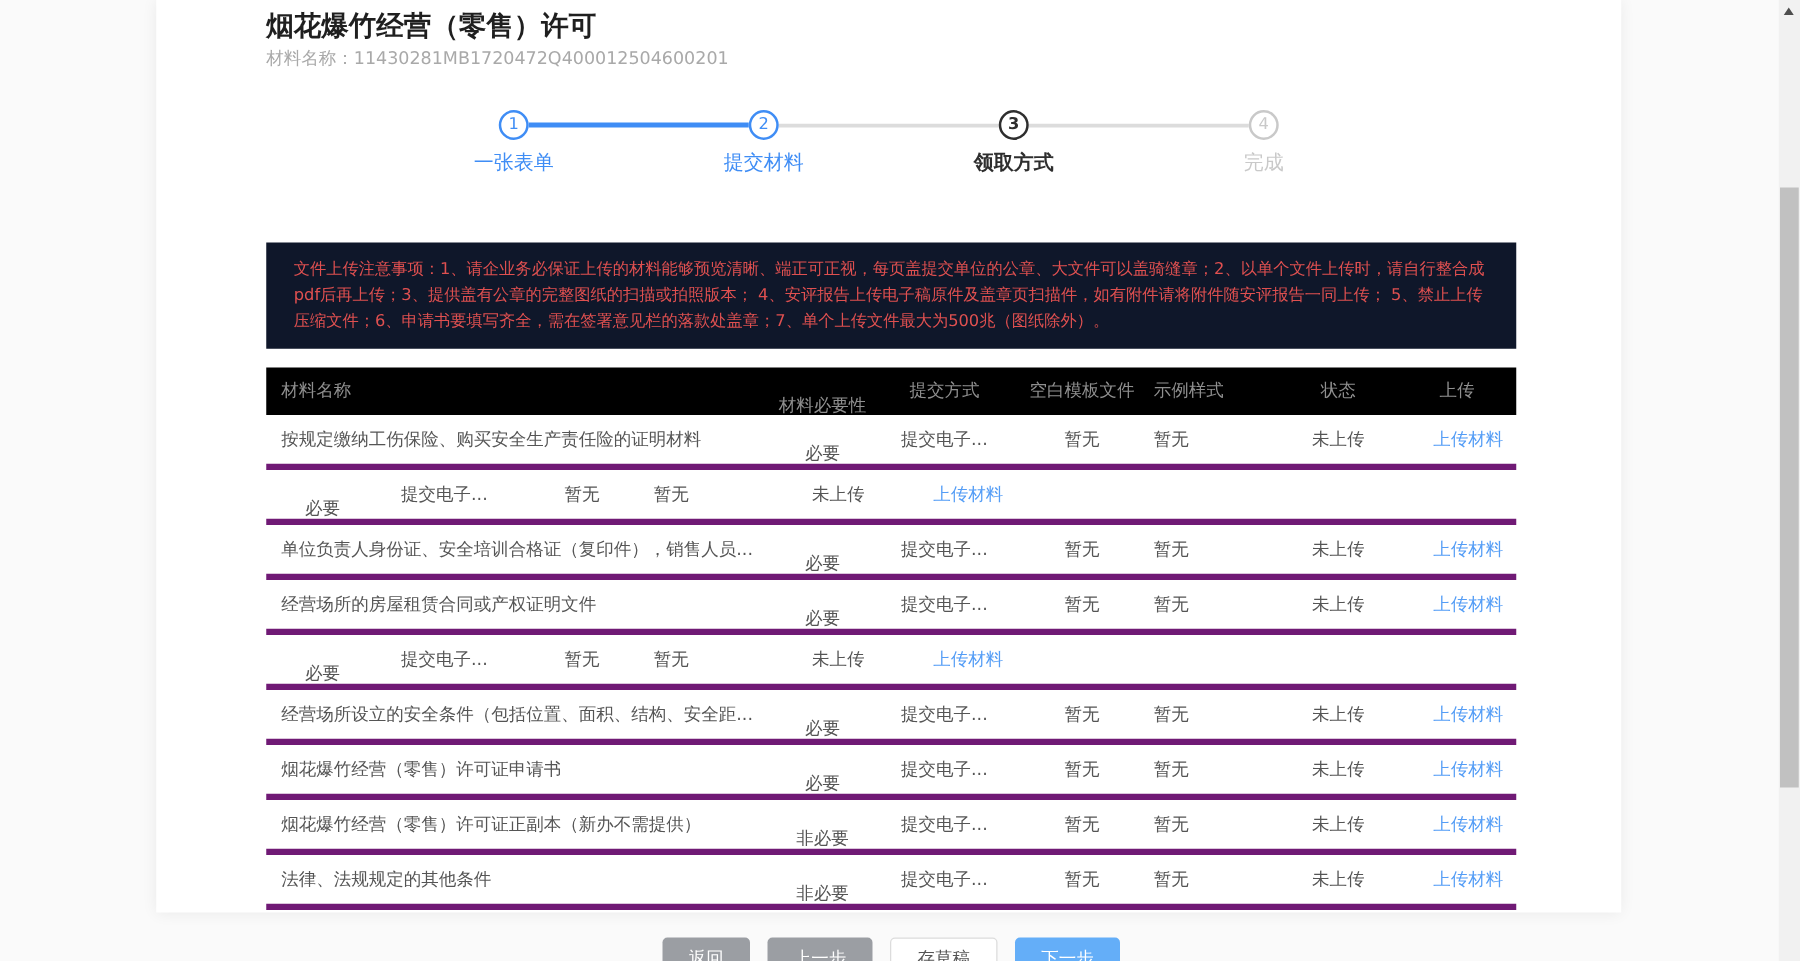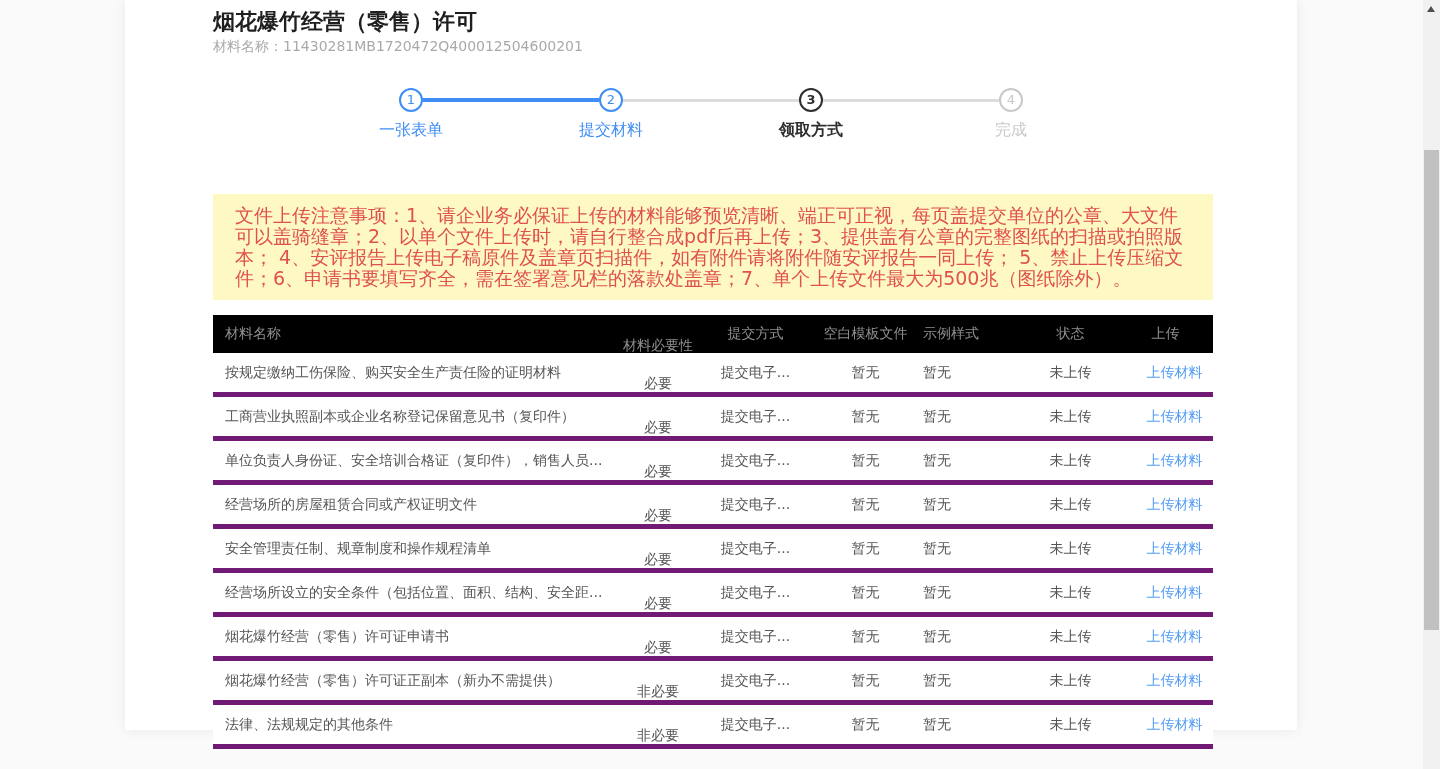--- a/index.html
+++ b/index.html
@@ -31,22 +31,22 @@
   .slabel { margin-top:8px; font-size:16px; }
   .s-done .circle { border:2px solid #3f8df5; color:#3f8df5; }
   .s-done .slabel { color:#3f8df5; }
   .s-current .circle { border:2px solid #2e2e2e; color:#2e2e2e; font-weight:bold; }
   .s-current .slabel { color:#2e2e2e; font-weight:bold; }
   .s-pending .circle { border:2px solid #c9c9c9; color:#c9c9c9; }
   .s-pending .slabel { color:#c9c9c9; }
 
   
   .notice {
-    margin-top:48px; width:1000px; background:#fef9c3;
-    color:#df5050; font-size:19px; line-height:21px; padding:11px 22px;
+    margin-top:48px; width:1000px; background:#0f172a;
+    color:#df5050; font-size:13px; line-height:21px; padding:11px 22px;
   }
 
   
   .mtable { margin-top:15px; width:1000px; font-size:14px; }
   .thead { display:flex; align-items:center; height:38px; background:#000000; color:#8f8f8f; }
   .trow  { display:flex; align-items:center; height:44px; border-bottom:5px solid #701a75; color:#555; background:#fff; }
   .c-name   { flex:1; padding-left:12px; text-align:left; overflow:hidden; white-space:nowrap; }
   .c-req    { width:90px;  text-align:center;margin-top:23px; }
   .c-method { width:105px; text-align:center; }
   .c-tpl    { width:115px; text-align:center; }
@@ -122,21 +122,20 @@
           <div class="trow">
             <div class="c-name">按规定缴纳工伤保险、购买安全生产责任险的证明材料</div>
             <div class="c-req">必要</div>
             <div class="c-method">提交电子...</div>
             <div class="c-tpl">暂无</div>
             <div class="c-sample">暂无</div>
             <div class="c-status">未上传</div>
             <div class="c-upload"><span class="link">上传材料</span></div>
           </div>
           <div class="trow">
-            <div class="c-name">工商营业执照副本或企业名称登记保留意见书（复印件）</div>
             <div class="c-req">必要</div>
             <div class="c-method">提交电子...</div>
             <div class="c-tpl">暂无</div>
             <div class="c-sample">暂无</div>
             <div class="c-status">未上传</div>
             <div class="c-upload"><span class="link">上传材料</span></div>
           </div>
           <div class="trow">
             <div class="c-name">单位负责人身份证、安全培训合格证（复印件），销售人员...</div>
             <div class="c-req">必要</div>
@@ -149,21 +148,20 @@
           <div class="trow">
             <div class="c-name">经营场所的房屋租赁合同或产权证明文件</div>
             <div class="c-req">必要</div>
             <div class="c-method">提交电子...</div>
             <div class="c-tpl">暂无</div>
             <div class="c-sample">暂无</div>
             <div class="c-status">未上传</div>
             <div class="c-upload"><span class="link">上传材料</span></div>
           </div>
           <div class="trow">
-            <div class="c-name">安全管理责任制、规章制度和操作规程清单</div>
             <div class="c-req">必要</div>
             <div class="c-method">提交电子...</div>
             <div class="c-tpl">暂无</div>
             <div class="c-sample">暂无</div>
             <div class="c-status">未上传</div>
             <div class="c-upload"><span class="link">上传材料</span></div>
           </div>
           <div class="trow">
             <div class="c-name">经营场所设立的安全条件（包括位置、面积、结构、安全距...</div>
             <div class="c-req">必要</div>

